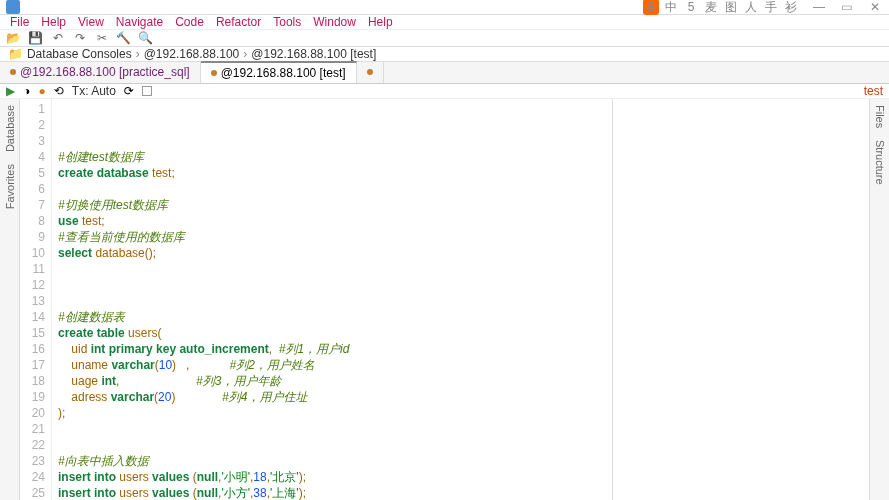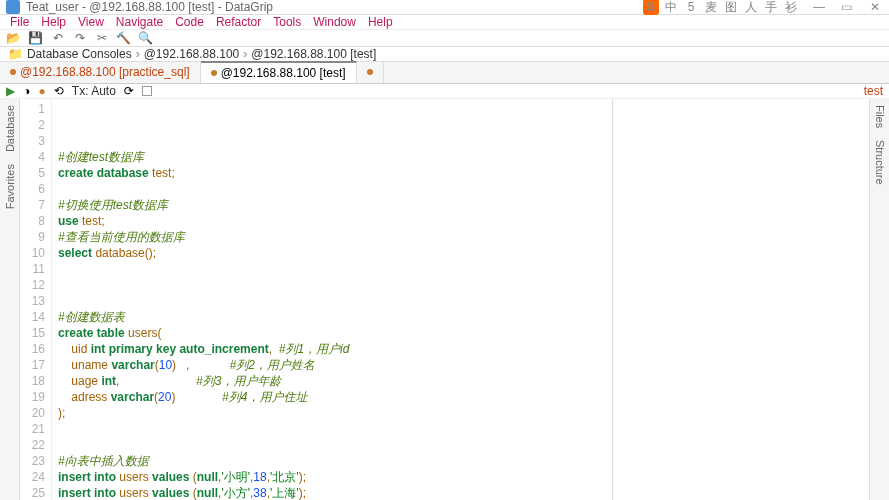--- a/index.html
+++ b/index.html
@@ -16,21 +16,21 @@
 .menubar { height: 20px; background: #fff; display: flex; align-items: center; gap: 12px; padding: 0 10px; color:#be185d; border-bottom: 1px solid #eee; }
 .menubar span { cursor: default; }
 
 .toolbar1 { height: 22px; background: #fff; display: flex; align-items: center; gap: 6px; padding: 0 6px; border-bottom: 1px solid #ddd; }
 .toolbar1 .tb-icon { width:16px; height:16px; display:flex; align-items:center; justify-content:center; color:#666; }
 
 .breadcrumb { height: 20px; background: #fff; display: flex; align-items: center; gap: 4px; padding: 0 8px; border-bottom: 1px solid #ddd; color:#333; }
 .breadcrumb .chev { color:#888; }
 
 .file-tabs { height: 22px; background: #f5f5f5; display: flex; align-items: flex-end; border-bottom: 1px solid #ccc; }
-.file-tabs .tab { height:22px; padding: 0 10px; display:flex; align-items:center; gap:4px; border-right:1px solid #ddd; color:#c2410c; cursor:pointer; }
+.file-tabs .tab { height:22px; padding: 0 10px; display:flex; align-items:center; gap:4px; border-right:1px solid #ddd; color:#701a75; cursor:pointer; }
 .file-tabs .tab.active { background:#fff; border-top:2px solid #888; color:#000; }
 .file-tabs .tab .dot { width:6px;height:6px;border-radius:50%;background:#c97c2b; }
 
 .editor-toolbar { height: 22px; background:#fff; display:flex; align-items:center; padding:0 6px; gap:8px; border-bottom:1px solid #eee; }
 .editor-toolbar .run { color:#3b8f3b; }
 .editor-toolbar .stop { border:1px solid #999; background:#fff; width:10px; height:10px; }
 .editor-toolbar .pause { color:#c97c2b; }
 .editor-toolbar .txauto { color:#333; }
 .editor-toolbar .right-tag { margin-left:auto; color:#c2410c; }
 
@@ -51,21 +51,20 @@
 .c-str { color:#067d17; }
 .c-id { color:#a16207; }
 .ruler { position:absolute; top:0; bottom:0; width:1px; background:#ddd; left:560px; }
 @keyframes blink { 50% { opacity:0; } }
 </style>
 </head>
 <body>
 
 <div class="titlebar">
   <span class="app-icon"></span>
-  <span>Teat_user - @192.168.88.100 [test] - DataGrip</span>
   <div class="tray">
     <span class="s-icon">S</span>
     <span>中</span>
     <span>5</span>
     <span>麦</span>
     <span>图</span>
     <span>人</span>
     <span>手</span>
     <span>衫</span>
   </div>

